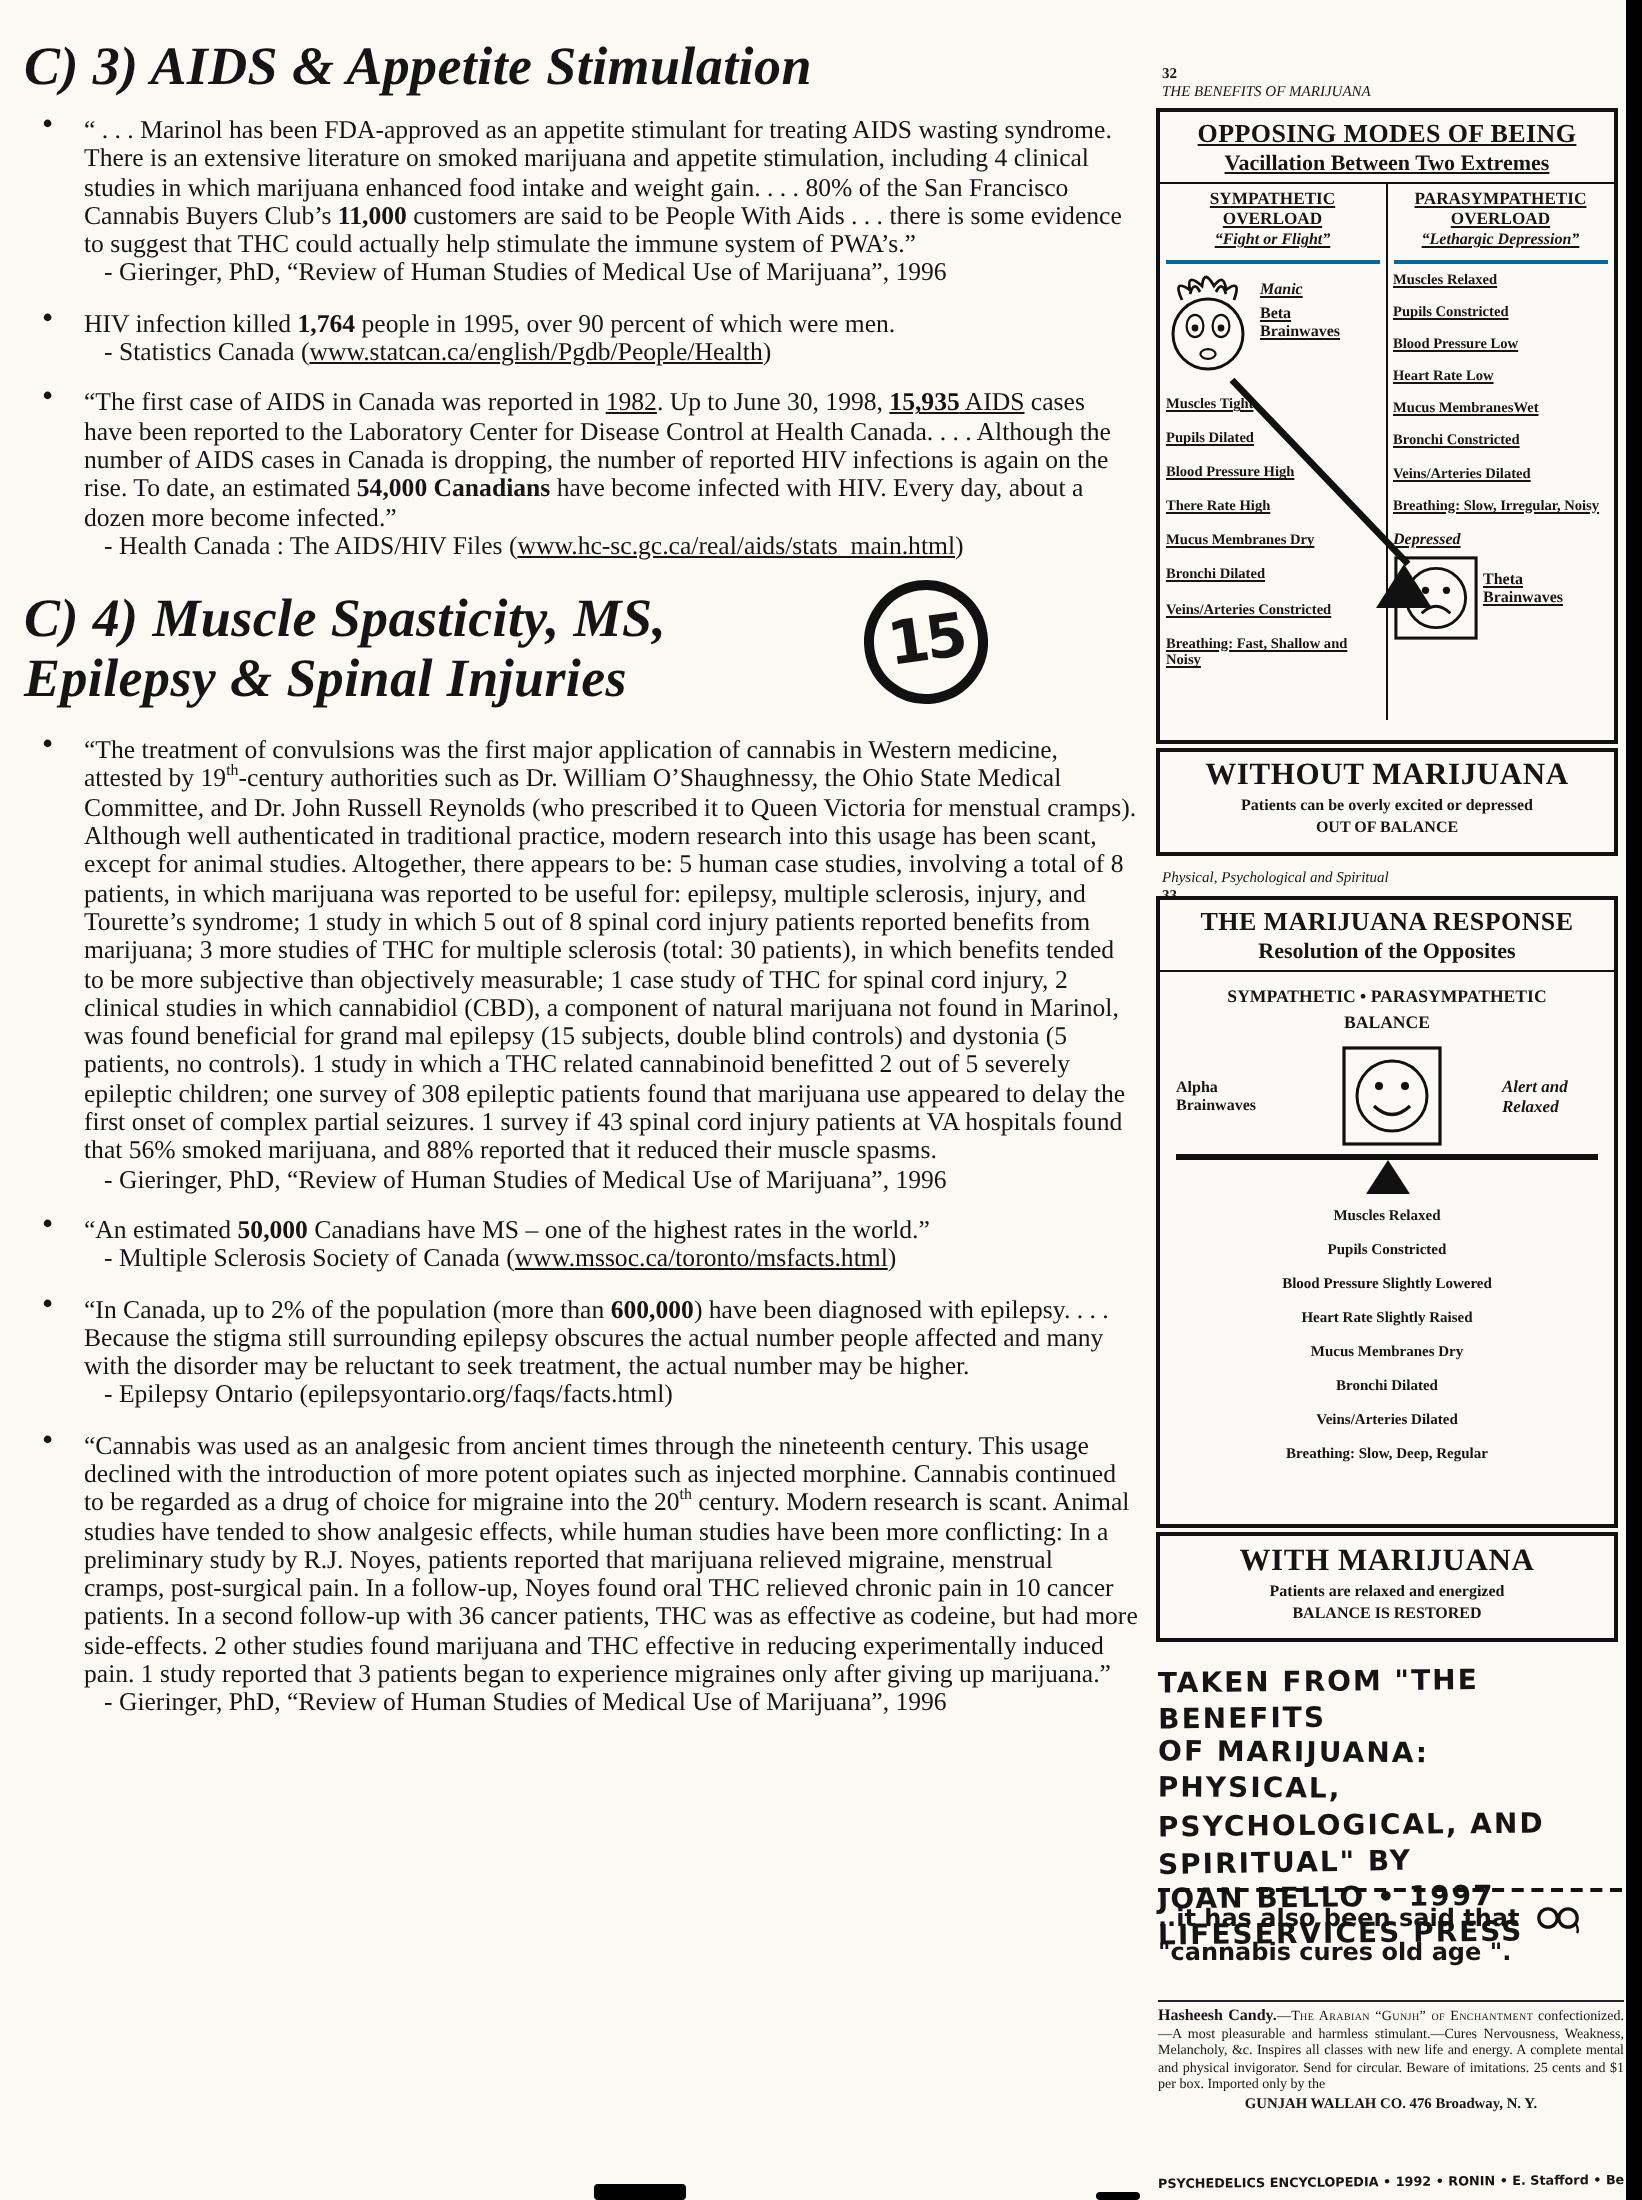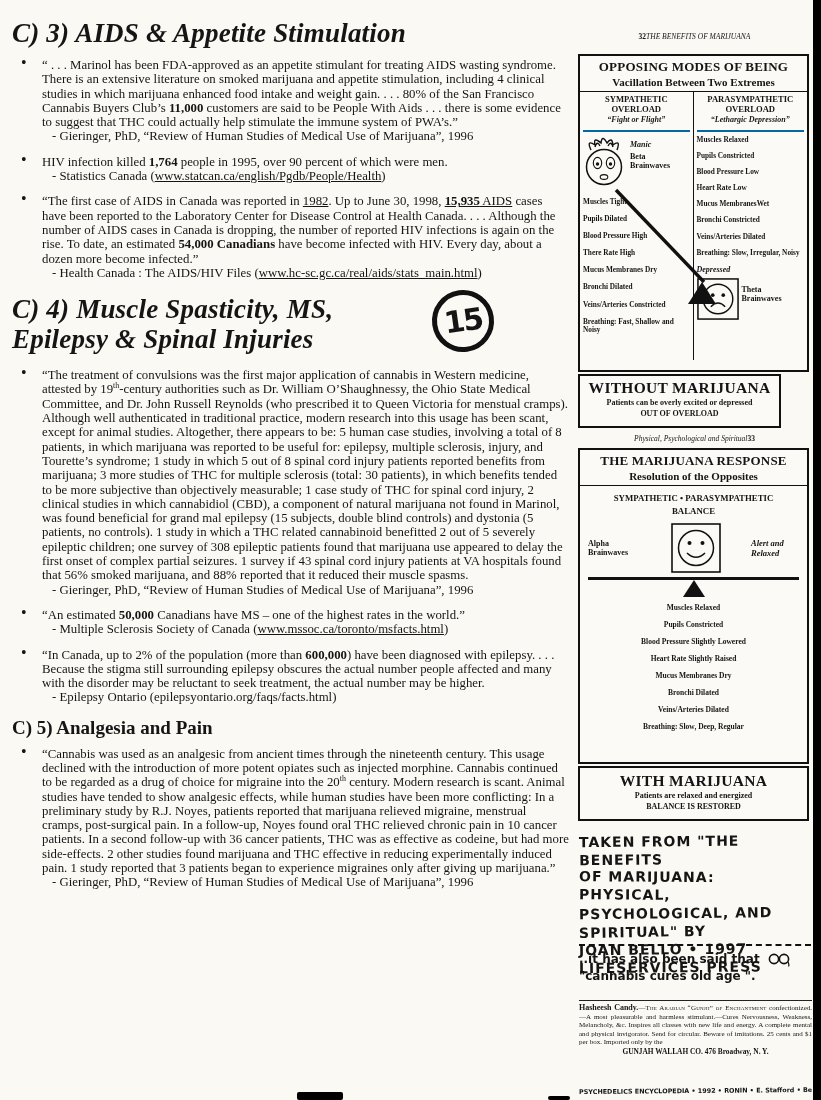--- a/index.html
+++ b/index.html
@@ -19,47 +19,47 @@
   ul.bullets li{position:relative;padding-left:30px;margin-bottom:11px;}
   ul.bullets li::before{content:"\2022";position:absolute;left:9px;top:-2px;font-size:16px;}
   .bcite{padding-left:10px;}
   .stamp{position:absolute;left:420px;top:-4px;width:52px;height:52px;border:5px solid #111;
          border-radius:50%;display:flex;align-items:center;justify-content:center;
          transform:rotate(-8deg);background:transparent;}
   .stamp span{font-family:"DejaVu Sans",sans-serif;font-weight:800;font-size:30px;letter-spacing:-2px;}
 
   
   .sidebar{position:absolute;left:577px;top:0;width:237px;font-family:"Liberation Serif",serif;}
-  .pg-head{position:absolute;top:32px;left:4px;right:6px;display:flex;justify-content:center;
-           font-size:7.5px;font-style:italic;}
+  .pg-head{position:absolute;top:32px;left:4px;right:6px;display:flex;justify-content:space-between;
+           font-size:7.5px;font-style:italic;flex-direction:column;}
   .pg-head .num{font-style:normal;font-weight:bold;}
   .boxed{border:2px solid #111;background:#fbfaf6;box-sizing:border-box;}
 
-  #box1{position:absolute;top:54px;left:1px;width:231px;height:318px;}
+  #box1{position:absolute;top:54px;left:1px;width:231px;height:318px;text-decoration:underline;}
   .box-titleblock{text-align:center;border-bottom:1.5px solid #111;padding:3px 2px 3px 2px;}
   .box-title{font-weight:bold;font-size:13px;letter-spacing:.2px;}
   .box-subtitle{font-weight:bold;font-size:11px;margin-top:1px;}
   .cols{position:relative;display:flex;height:268px;}
   .col{width:50%;box-sizing:border-box;padding:2px 3px;}
   .col.left{border-right:1.5px solid #111;}
   .col-head{text-align:center;border-bottom:2px solid #0369a1;padding-bottom:2px;min-height:34px;}
   .col-head .ct{font-weight:bold;font-size:8.6px;line-height:10px;}
   .col-head .cs{font-weight:bold;font-style:italic;font-size:8px;margin-top:1px;}
   .facerow{display:flex;align-items:flex-start;margin-top:4px;}
   .facelabels{margin-left:3px;margin-top:4px;}
   .fl1{font-weight:bold;font-style:italic;font-size:8px;}
   .fl2{font-weight:bold;font-size:8px;line-height:9px;margin-top:3px;width:44px;}
   .phys-items .phys-item{font-weight:bold;font-size:7.3px;line-height:8.6px;margin-bottom:8.5px;}
   .col.left .phys-items{margin-top:8px;}
   .col.right .phys-items{margin-top:4px;}
   .col.right .phys-items .phys-item{margin-bottom:7.5px;}
   .dep-block{margin-top:2px;}
   .seesaw{position:absolute;left:0;top:0;pointer-events:none;}
 
-  #withoutBox{position:absolute;top:374px;left:1px;width:203px;height:54px;text-align:center;padding-top:3px;}
+  #withoutBox{position:absolute;top:374px;left:1px;width:231px;height:54px;text-align:center;padding-top:3px;}
   #withBox{position:absolute;top:766px;left:1px;width:231px;height:55px;text-align:center;padding-top:4px;}
   .bigword{font-weight:bold;font-size:15.5px;letter-spacing:.3px;}
   .smline{font-weight:bold;font-size:8px;line-height:10px;margin-top:1px;}
 
   #head33{top:434px;}
 
   #box2{position:absolute;top:448px;left:1px;width:231px;height:316px;}
   .bal-l1{text-align:center;font-weight:bold;font-size:8.8px;margin-top:7px;}
   .bal-l2{text-align:center;font-weight:bold;font-size:8.8px;margin-top:3px;}
   .resp-facerow{display:flex;justify-content:space-between;align-items:center;padding:0 8px;margin-top:7px;}
@@ -132,21 +132,20 @@
     <li>
       <div class="btext"><span>“An estimated </span><span class="b">50,000</span><span> Canadians have MS – one of the highest rates in the world.”</span></div>
       <div class="bcite"><span>- Multiple Sclerosis Society of Canada (</span><span class="u">www.mssoc.ca/toronto/msfacts.html</span><span>)</span></div>
     </li>
     <li>
       <div class="btext"><span>“In Canada, up to 2% of the population (more than </span><span class="b">600,000</span><span>) have been diagnosed with epilepsy. . . . Because the stigma still surrounding epilepsy obscures the actual number people affected and many with the disorder may be reluctant to seek treatment, the actual number may be higher.</span></div>
       <div class="bcite"><span>- Epilepsy Ontario (epilepsyontario.org/faqs/facts.html)</span></div>
     </li>
   </ul>
 
-  <h2 class="h-small">C) 5) Analgesia and Pain</h2>
 
   <ul class="bullets">
     <li>
       <div class="btext"><span>“Cannabis was used as an analgesic from ancient times through the nineteenth century. This usage declined with the introduction of more potent opiates such as injected morphine. Cannabis continued to be regarded as a drug of choice for migraine into the 20</span><sup>th</sup><span> century. Modern research is scant. Animal studies have tended to show analgesic effects, while human studies have been more conflicting: In a preliminary study by R.J. Noyes, patients reported that marijuana relieved migraine, menstrual cramps, post-surgical pain. In a follow-up, Noyes found oral THC relieved chronic pain in 10 cancer patients. In a second follow-up with  36 cancer patients, THC was as effective as codeine, but had more side-effects. 2 other studies found marijuana and THC effective in reducing experimentally induced pain. 1 study reported that 3 patients began to experience migraines only after giving up marijuana.”</span></div>
       <div class="bcite"><span>- Gieringer, PhD, “Review of Human Studies of Medical Use of Marijuana”, 1996</span></div>
     </li>
   </ul>
 </div>
 
 <div class="sidebar">
@@ -227,21 +226,21 @@
       <svg class="seesaw" width="227" height="268" viewBox="0 0 227 268">
         <line x1="36" y1="98" x2="124" y2="190" stroke="#111" stroke-width="3.4"></line>
         <polygon points="108,212 136,212 122,190" fill="#111"></polygon>
       </svg>
     </div>
   </div>
 
   <div id="withoutBox" class="boxed">
     <div class="bigword">WITHOUT MARIJUANA</div>
     <div class="smline">Patients can be overly excited or depressed</div>
-    <div class="smline">OUT OF OVERLOAD</div>
+    <div class="smline">OUT OF BALANCE</div>
   </div>
 
   <div class="pg-head" id="head33">
     <span>Physical, Psychological and Spiritual</span>
     <span class="num">33</span>
   </div>
 
   <div id="box2" class="boxed">
     <div class="box-titleblock">
       <div class="box-title">THE MARIJUANA RESPONSE</div>

